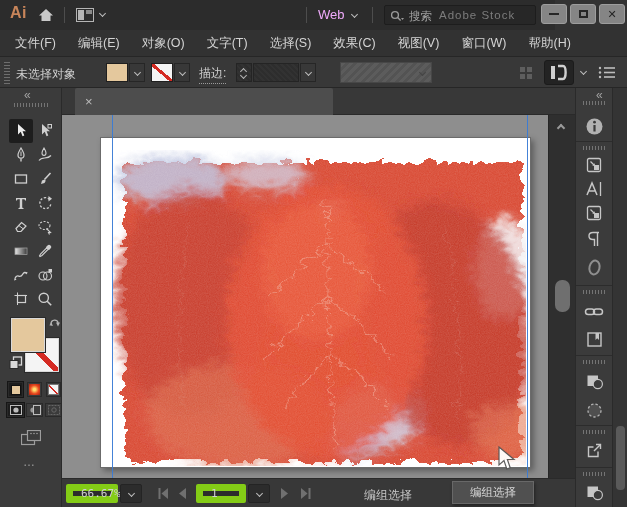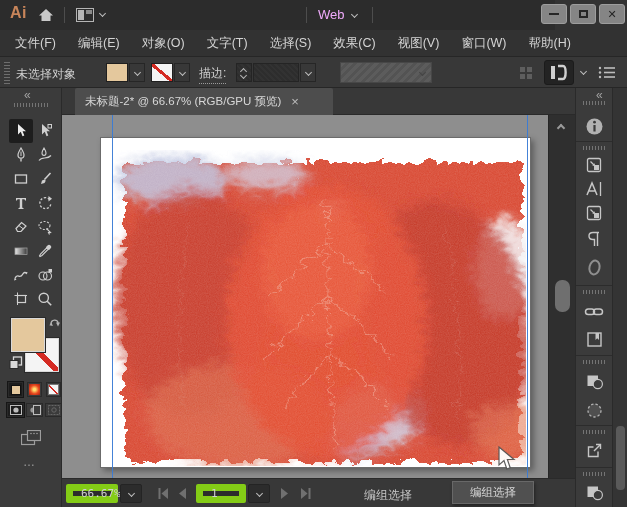--- a/index.html
+++ b/index.html
@@ -99,20 +99,31 @@
         <rect x="0.5" y="0.5" width="17" height="13" fill="none" stroke="#b5b5b5"></rect>
         <rect x="2" y="2" width="6" height="10" fill="#b5b5b5"></rect>
         <rect x="10" y="2" width="6" height="4" fill="#8a8a8a"></rect>
       </svg>
     </span>
     <span class="abs chv sm" style="left:100px;top:11px;"></span>
     <div class="abs tb-div" style="left:306px;"></div>
     <span class="abs ws-label" style="left:318px;">Web</span>
     <span class="abs chv sm" style="left:352px;top:12px;"></span>
     <div class="abs tb-div" style="left:372px;"></div>
+    <div class="abs searchbox">
+      <span class="abs" style="left:5px;top:4px;">
+        <svg width="14" height="12" viewBox="0 0 14 12">
+          <circle cx="5" cy="5" r="3.4" fill="none" stroke="#9a9a9a" stroke-width="1.4"></circle>
+          <line x1="7.6" y1="7.6" x2="10.6" y2="10.6" stroke="#9a9a9a" stroke-width="1.4"></line>
+          <polygon points="11,8 14,8 12.5,10" fill="#9a9a9a"></polygon>
+        </svg>
+      </span>
+      <span class="abs search-lbl">搜索</span>
+      <span class="abs search-hint">Adobe Stock</span>
+    </div>
     <div class="abs winbtn" style="left:541px;"><span class="min-glyph"></span></div>
     <div class="abs winbtn" style="left:570px;"><span class="max-glyph"></span></div>
     <div class="abs winbtn" style="left:599px;"><span>✕</span></div>
   </div>
 
   <div class="abs menubar">
     <span class="menu-item">文件(F)</span>
     <span class="menu-item">编辑(E)</span>
     <span class="menu-item">对象(O)</span>
     <span class="menu-item">文字(T)</span>
@@ -339,21 +350,20 @@
         <circle cx="10" cy="3.5" r=".8" fill="#9d9d9d"></circle>
           <circle cx="13" cy="3.5" r=".8" fill="#9d9d9d"></circle>
           <circle cx="16" cy="3.5" r=".8" fill="#9d9d9d"></circle>
         </svg>
     </span>
     <span class="abs dots" style="left:23px;top:367px;">…</span>
   </div>
 
   <div class="abs tabbar">
     <div class="abs doc-tab">
-      <span class="t">未标题-2* @ 66.67% (RGB/GPU 预览)</span>
       <span class="x">×</span>
     </div>
   </div>
 
   <div class="abs viewport">
     <div class="abs artboard"></div>
 
     <svg class="abs" style="left:51px;top:35px;" width="413" height="316" viewBox="0 0 413 316">
       <defs>
         <filter id="torn" x="-5%" y="-5%" width="110%" height="110%">

